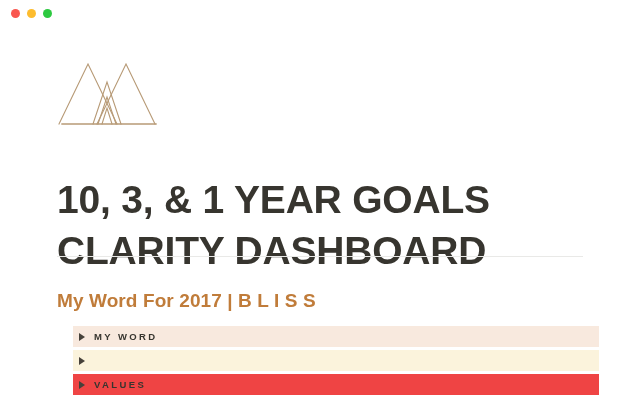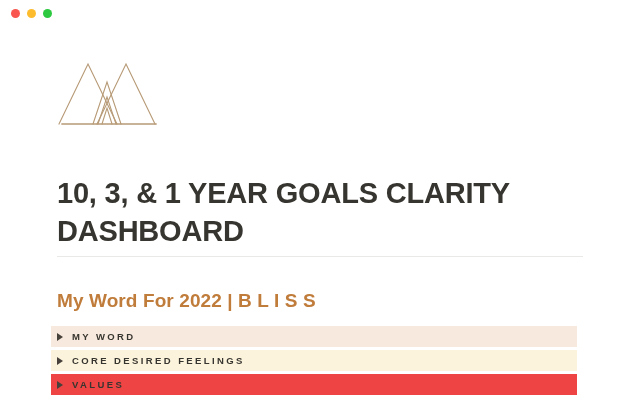--- a/index.html
+++ b/index.html
@@ -54,21 +54,21 @@
     width: 100px;
     height: 82px;
   }
   .logo-wrap svg { display: block; }
 
   .page-title {
     position: absolute;
     top: 148px;
     left: 57px;
     width: 500px;
-    font-size: 29px;
+    font-size: 39px;
     font-weight: bold;
     line-height: 1.32;
     letter-spacing: -0.2px;
     color: #37352f;
     margin: 0;
   }
 
   .divider {
     position: absolute;
     top: 230px;
@@ -85,21 +85,21 @@
     font-size: 19px;
     font-weight: bold;
     color: #c07c3a;
     letter-spacing: 0.1px;
     white-space: nowrap;
   }
 
   .toggle-list {
     position: absolute;
     top: 300px;
-    left: 51px;
+    left: 73px;
     width: 526px;
   }
   .toggle-row {
     height: 21px;
     margin-bottom: 3px;
     display: flex;
     align-items: center;
     padding-left: 6px;
     box-sizing: border-box;
     cursor: pointer;
@@ -140,32 +140,31 @@
       <path d="M41 72 L50 45 L59 72"></path>
       <path d="M45 72 L50 56 L55 72"></path>
       <path d="M5 72 L99 72" stroke-width="1.4"></path>
     </svg>
   </div>
 
   <h1 class="page-title">10, 3, &amp; 1 YEAR GOALS CLARITY DASHBOARD</h1>
 
   <div class="divider"></div>
 
-  <div class="subtitle">My Word For 2022 | B L I S S</div>
+  <div class="subtitle">My Word For 2017 | B L I S S</div>
 
   <div class="toggle-list">
 
     <div class="toggle-row" style="background:#f8e9de;">
       <span class="toggle-arrow"></span>
       <span class="toggle-label">MY WORD</span>
     </div>
 
     <div class="toggle-row" style="background:#fbf3dc;">
       <span class="toggle-arrow"></span>
-      <span class="toggle-label">CORE DESIRED FEELINGS</span>
     </div>
 
     <div class="toggle-row" style="background:#ef4444;">
       <span class="toggle-arrow"></span>
       <span class="toggle-label">VALUES</span>
     </div>
 
   </div>
 </div>
 

